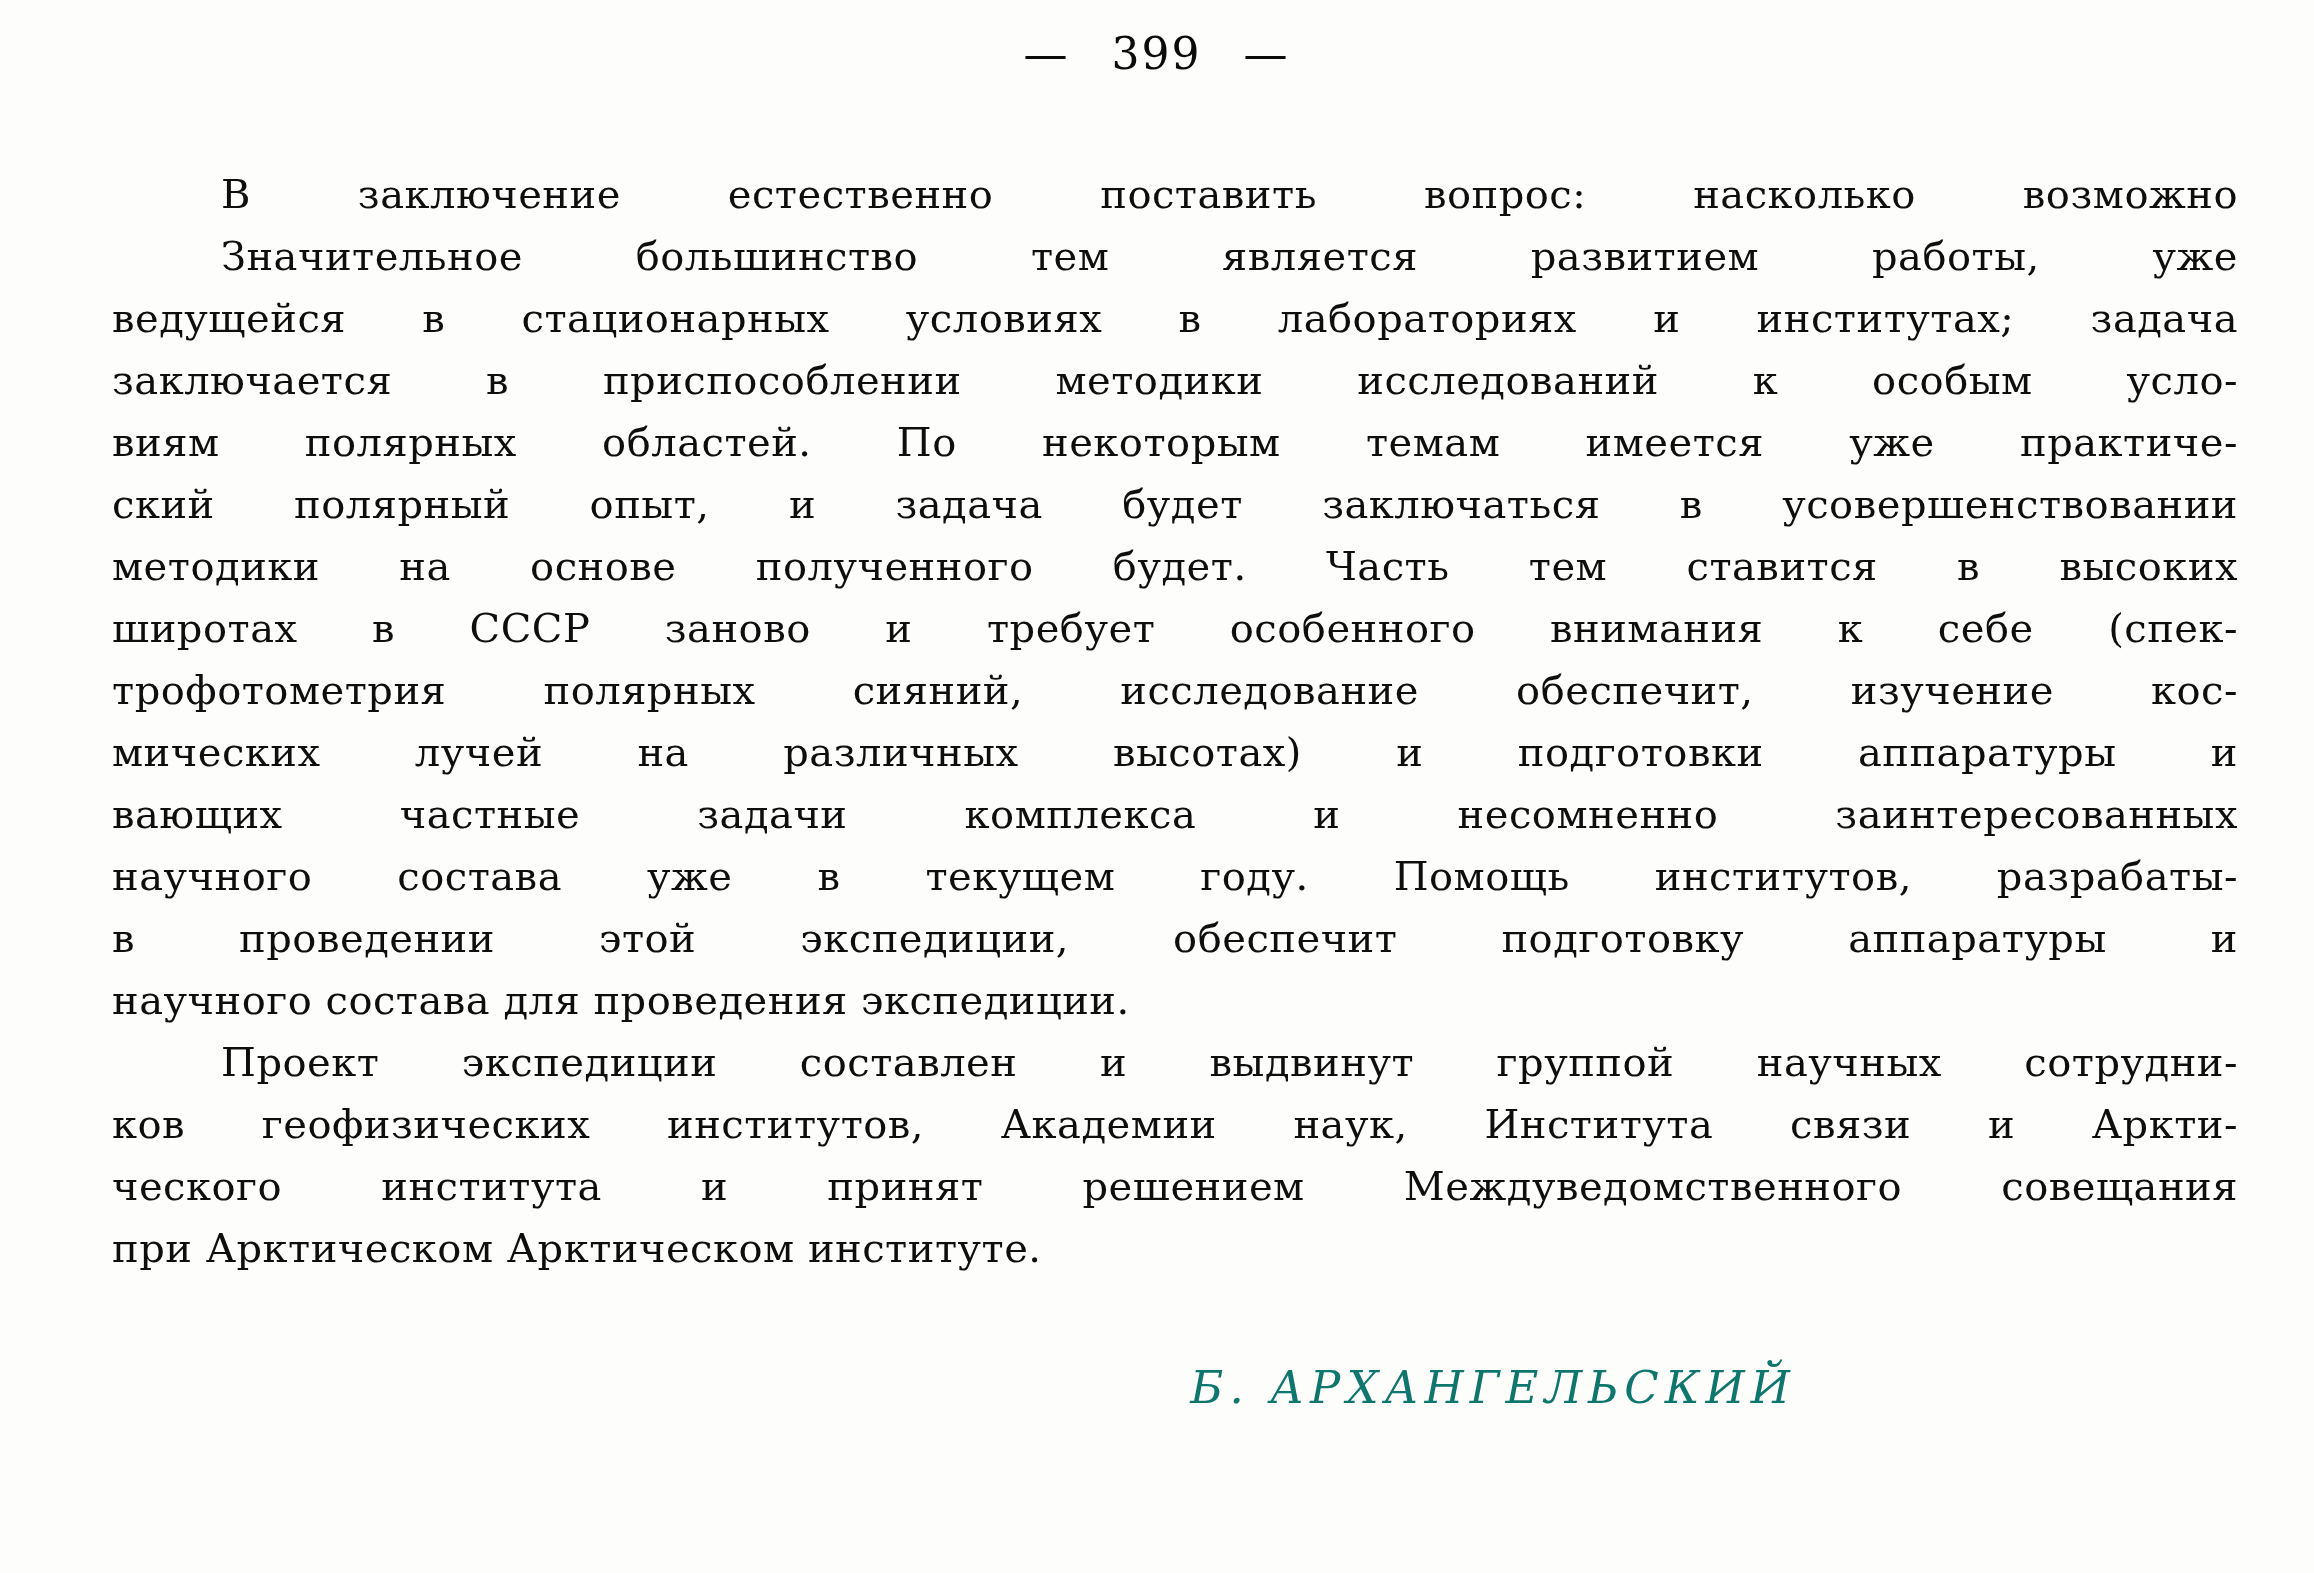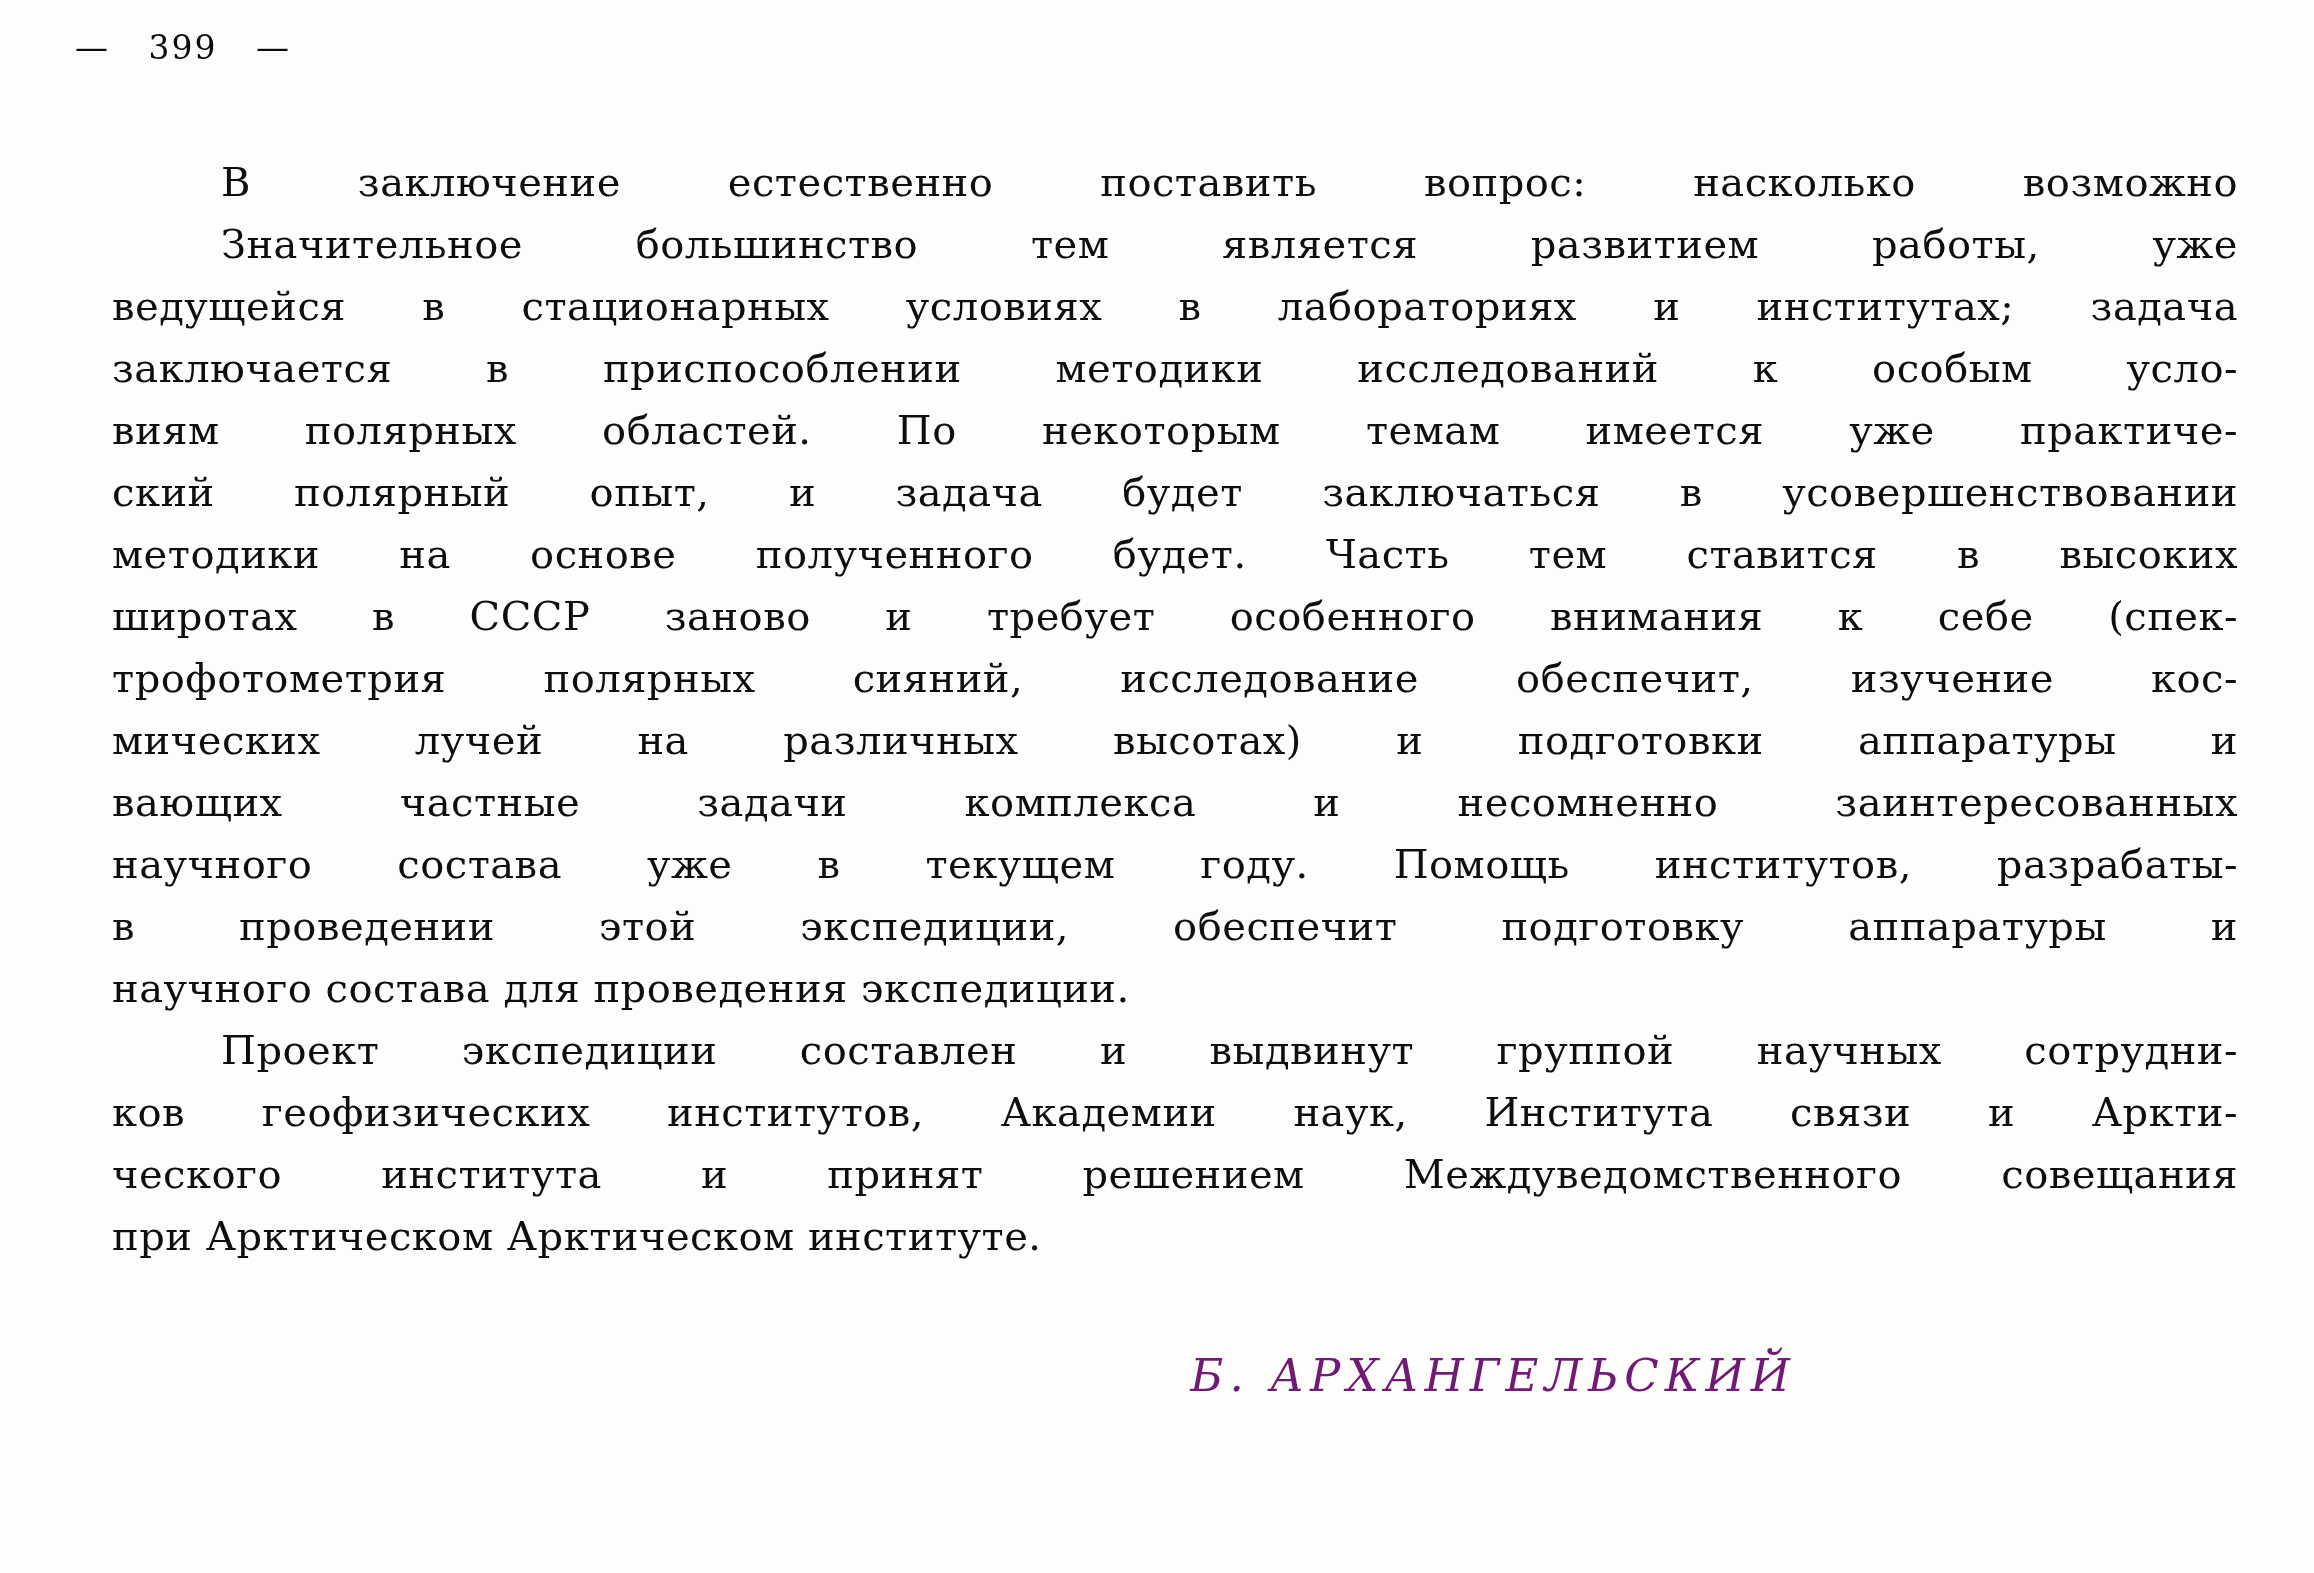--- a/index.html
+++ b/index.html
@@ -12,22 +12,22 @@
     width: 2314px;
     height: 1573px;
     background: #fdfdfb;
     color: #0e0e0e;
     font-family: "DejaVu Serif", "Liberation Serif", serif;
     overflow: hidden;
     box-sizing: border-box;
     padding: 28px 76px 0 75px;
   }
   .page-header {
-    text-align: left;
-    font-size: 33px;
+    text-align: center;
+    font-size: 44px;
     font-weight: 500;
     letter-spacing: 2px;
     word-spacing: 26px;
     margin-bottom: 84px;
     color: #0b0b0b;
   }
   .body-text {
     font-size: 40px;
     line-height: 62px;
     letter-spacing: 0.5px;
@@ -46,21 +46,21 @@
     text-align: right;
     text-align-last: left;
   }
   .signature {
     margin-top: 82px;
     text-align: right;
     padding-right: 442px;
     font-style: italic;
     font-size: 45px;
     letter-spacing: 6px;
-    color: #701a75;
+    color: #0f766e;
   }
 </style>
 </head>
 <body>
 
 <div class="page">
 
   <div class="page-header">— 399 —</div>
 
   <div class="body-text">

